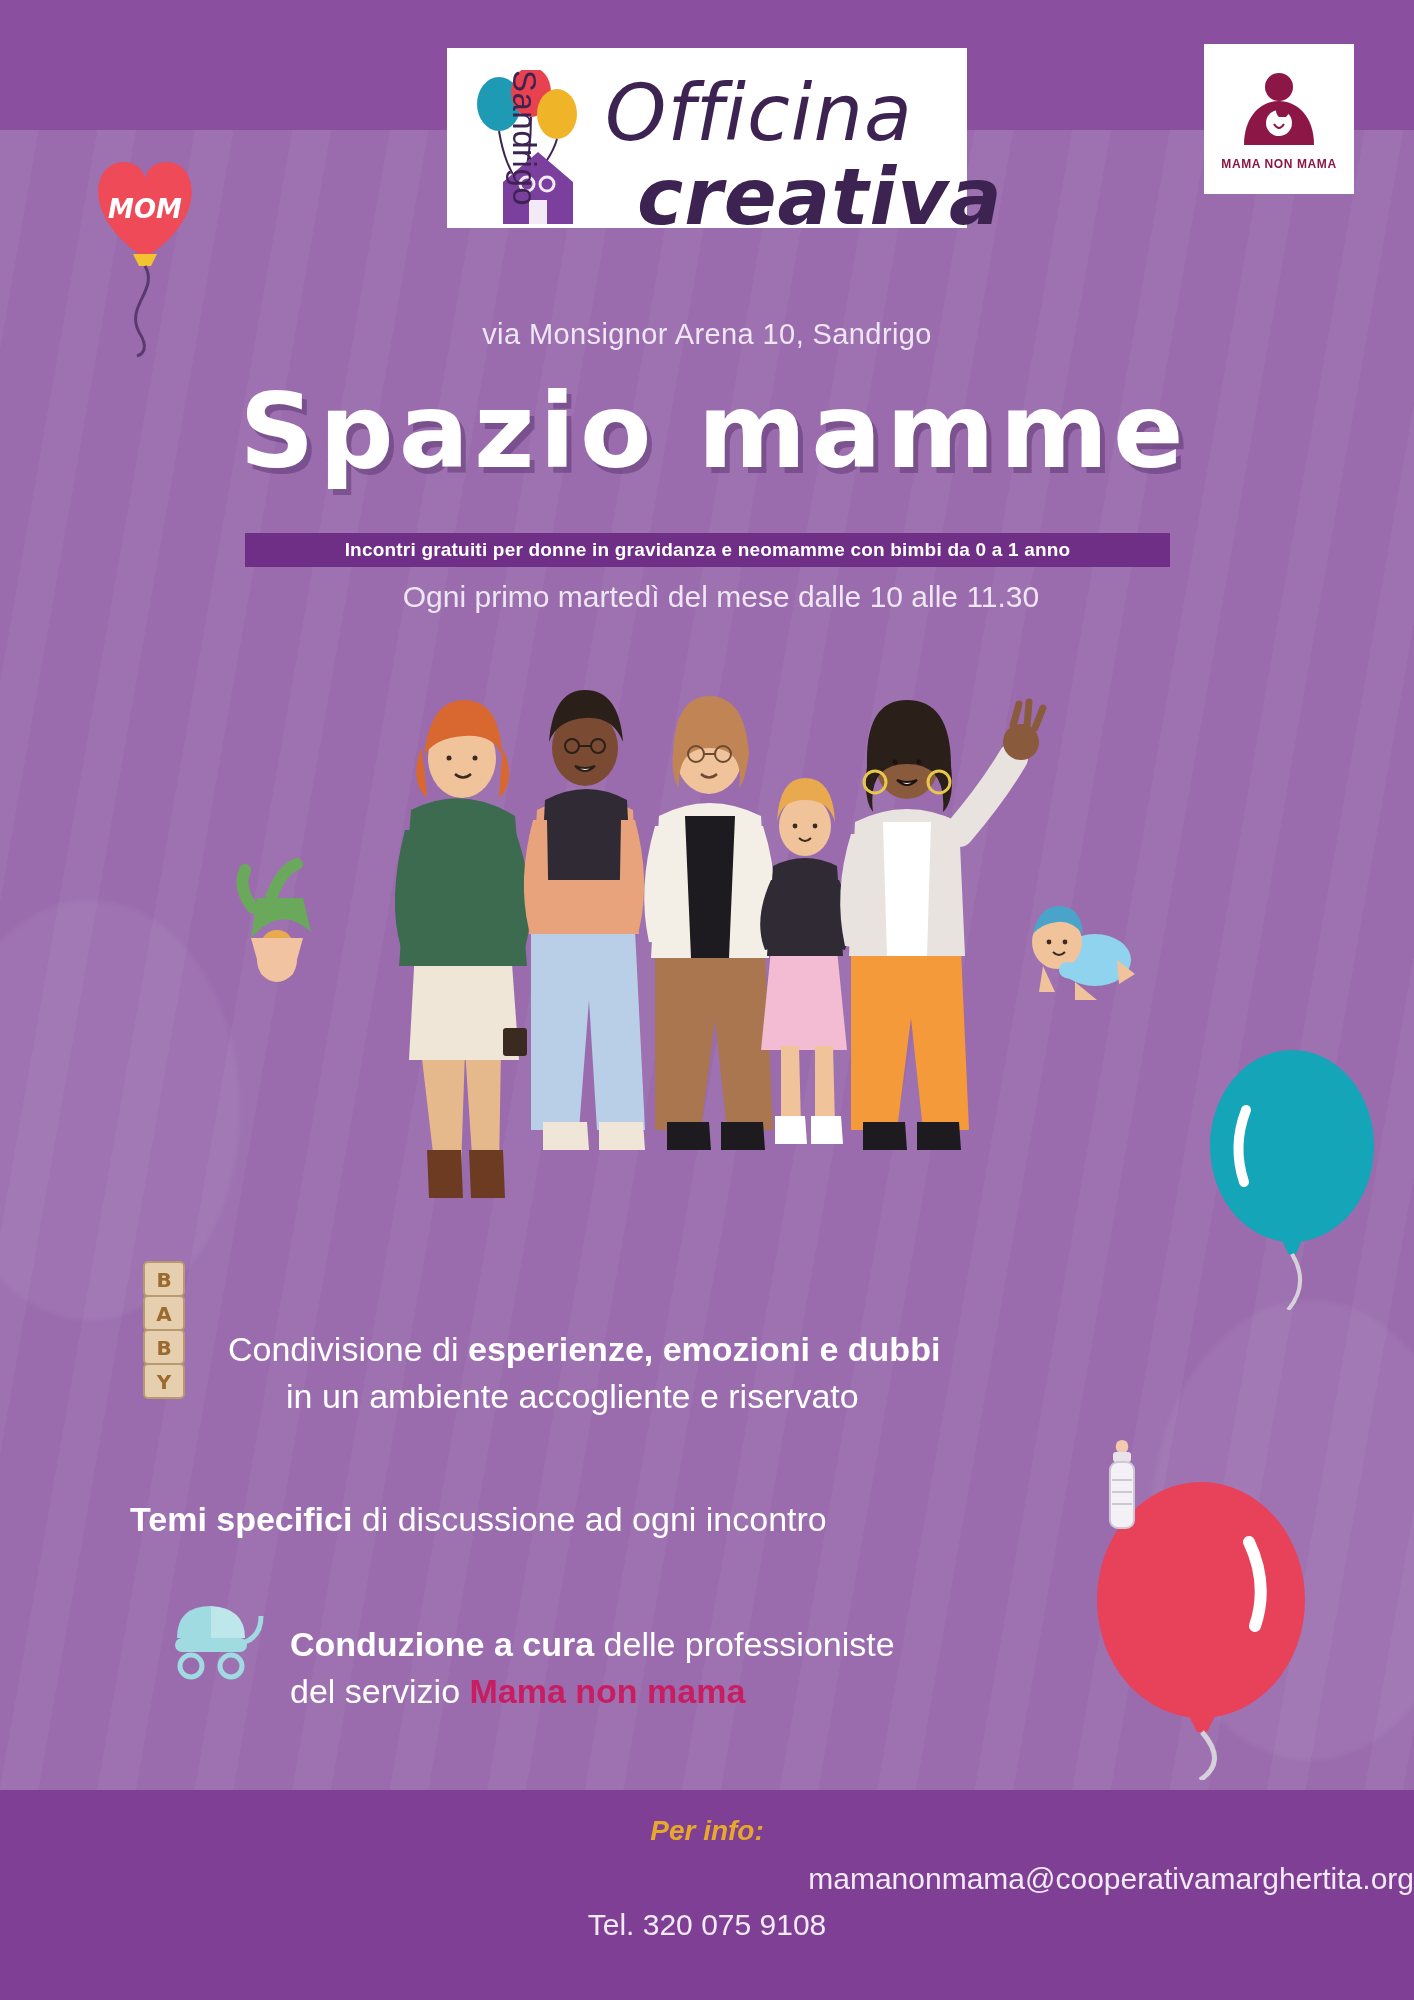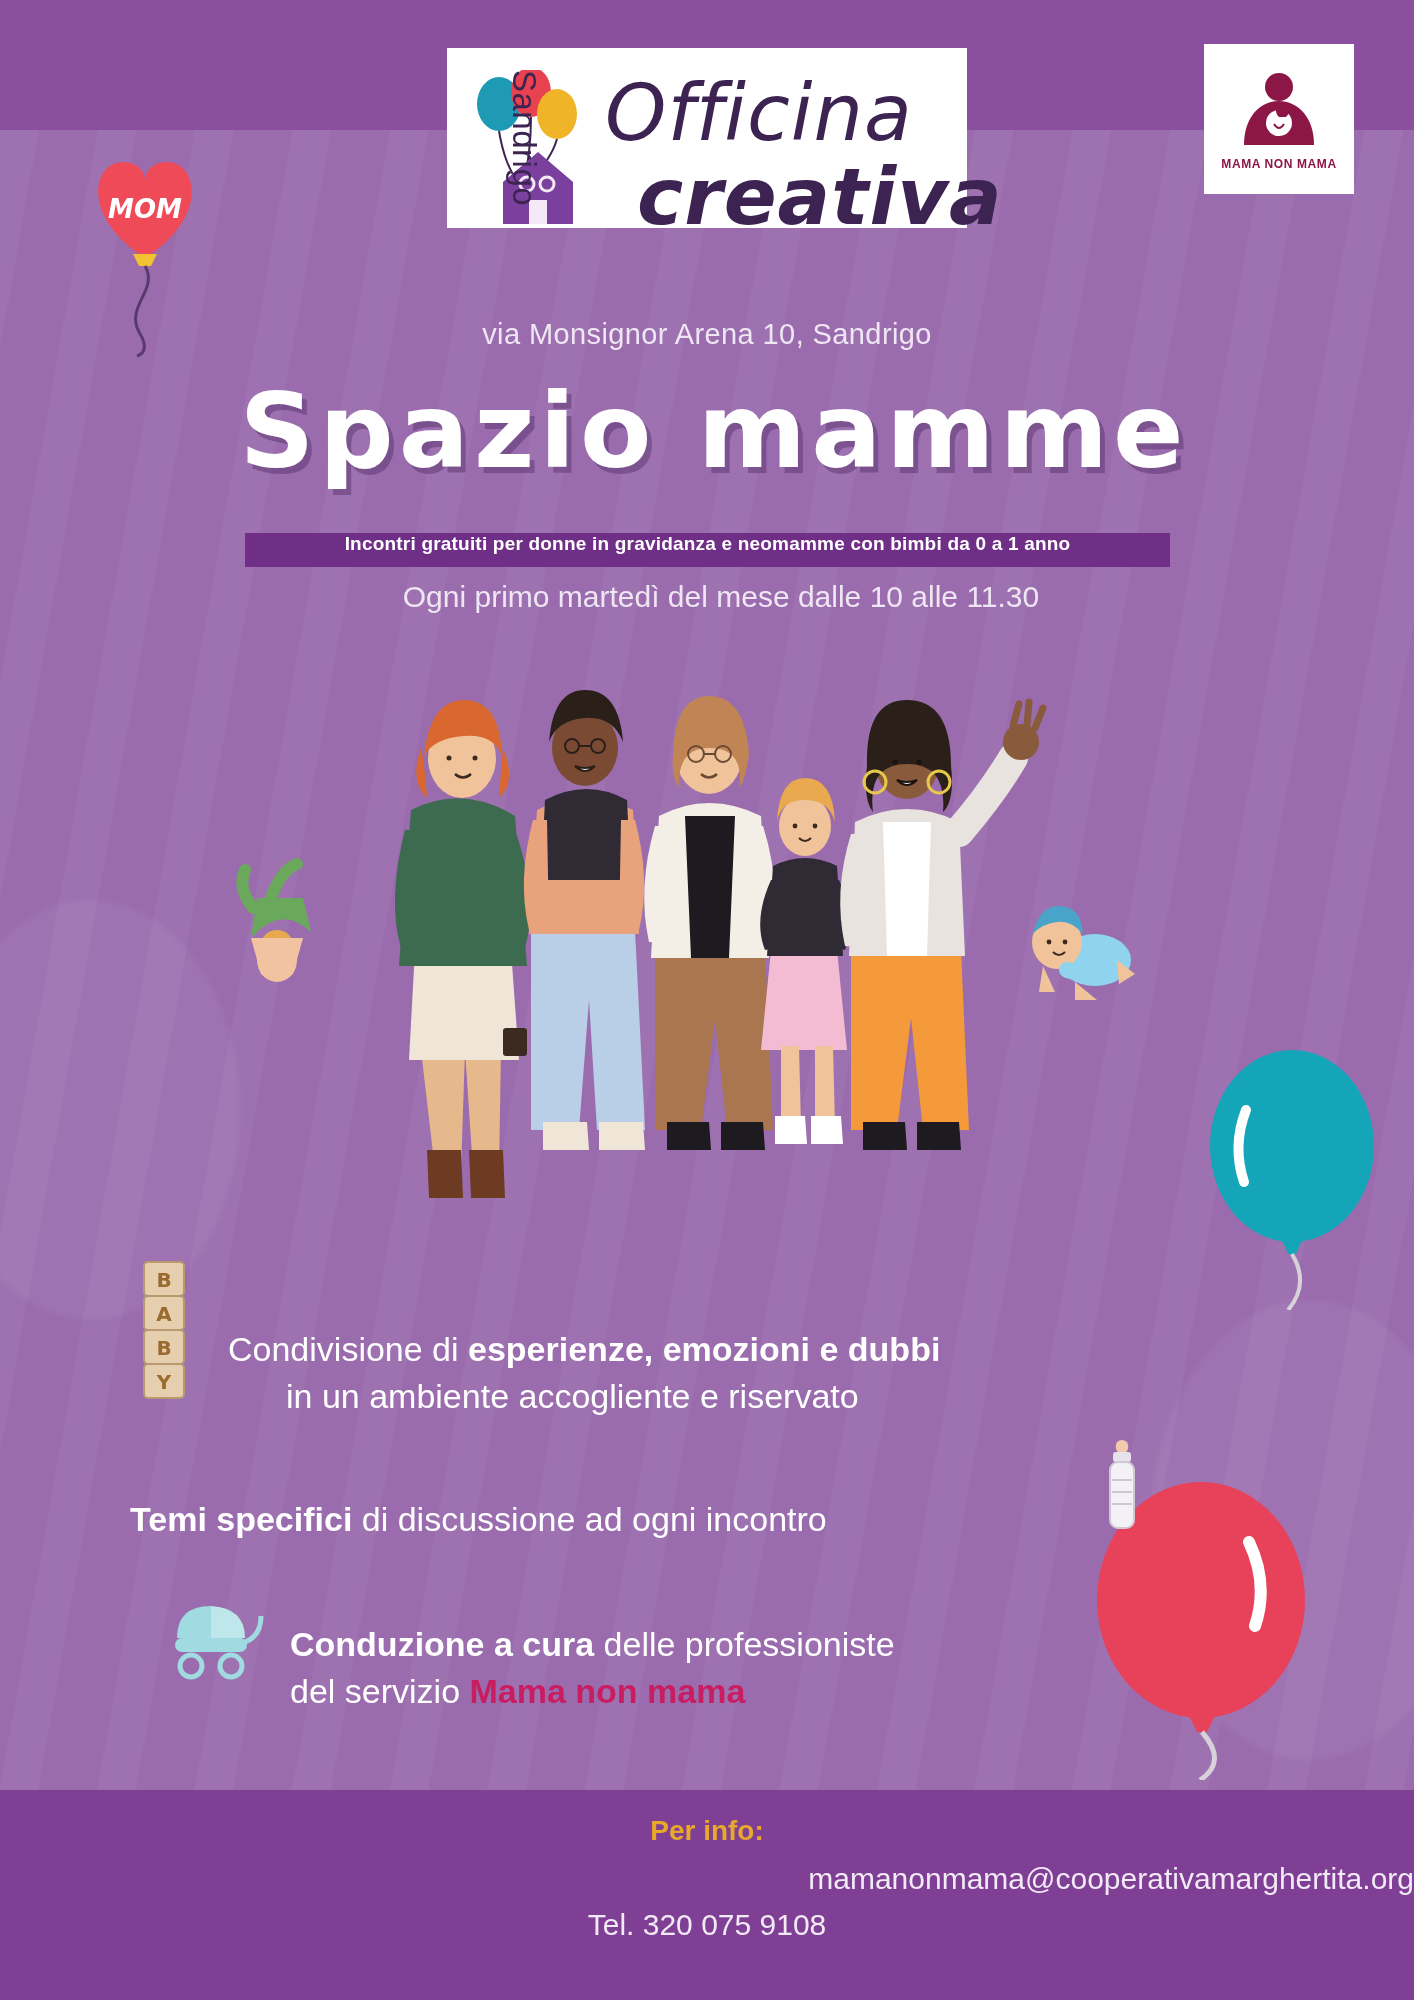--- a/index.html
+++ b/index.html
@@ -69,21 +69,21 @@
   .title{
     position:absolute;left:0;right:0;top:370px;text-align:center;
     color:#ffffff;font-size:104px;font-weight:bold;
     font-family:"DejaVu Sans", sans-serif;
     letter-spacing:5px;
     text-shadow:5px 6px 0 rgba(60,25,80,0.35);
     padding-left:14px;
   }
   .subtitle-band{
     position:absolute;left:245px;top:533px;width:925px;height:34px;
-    background:#6f2f86;display:flex;align-items:flex-start;justify-content:center;
+    background:#6f2f86;display:flex;align-items:center;justify-content:center;
   }
   .subtitle-band span{color:#ffffff;font-size:19px;font-weight:bold;letter-spacing:0.2px;}
   .schedule{
     position:absolute;left:0;right:0;top:580px;text-align:center;
     color:#efe6f4;font-size:30px;padding-left:28px;
   }
 
   
   .heart-balloon{position:absolute;left:55px;top:140px;width:180px;height:220px;}
   .teal-balloon{position:absolute;right:30px;top:1050px;width:180px;height:260px;}
@@ -106,21 +106,21 @@
   .b3 .l2{display:block;margin-top:8px;}
   b{font-weight:bold;}
   .mnm-pink{color:#c81d60;font-weight:bold;}
 
   .blocks{position:absolute;left:138px;top:1260px;width:56px;height:140px;}
   .bottle{position:absolute;left:1100px;top:1440px;width:44px;height:92px;}
   .pram{position:absolute;left:165px;top:1590px;width:100px;height:90px;}
 
   
   .footer{position:absolute;left:0;right:0;bottom:0;height:210px;background:#7e3f94;}
-  .f-info{position:absolute;left:0;right:0;top:1815px;text-align:center;color:#e8a92a;font-size:28px;font-weight:bold;}
+  .f-info{position:absolute;left:0;right:0;top:1815px;text-align:center;color:#e8a92a;font-size:28px;font-weight:bold;font-style:italic;}
   .f-mail{position:absolute;left:0;right:0;top:1862px;text-align:right;color:#f2eaf6;font-size:30px;}
   .f-tel{position:absolute;left:0;right:0;top:1908px;text-align:center;color:#f2eaf6;font-size:30px;}
 </style>
 </head>
 <body>
 
 <div class="poster">
   <div class="rays"></div>
   <div class="blob" style="left:-60px;top:900px;width:300px;height:420px;"></div>
   <div class="blob" style="left:1150px;top:1300px;width:320px;height:460px;"></div>

